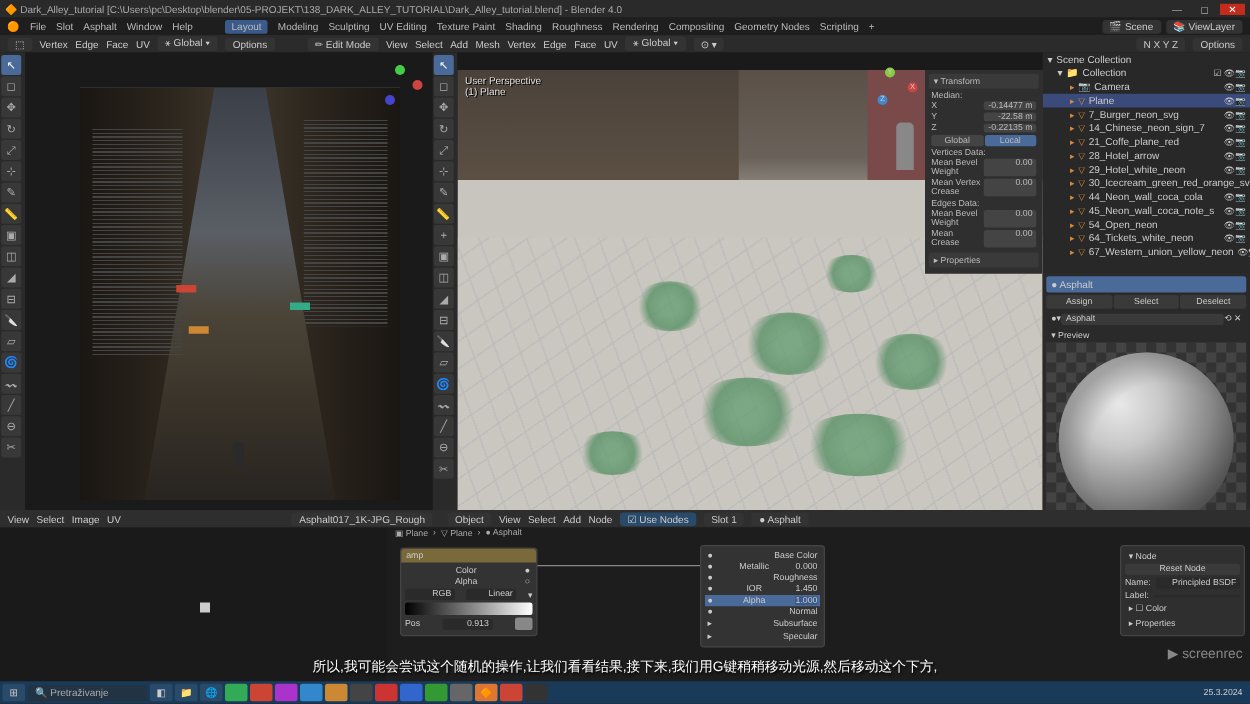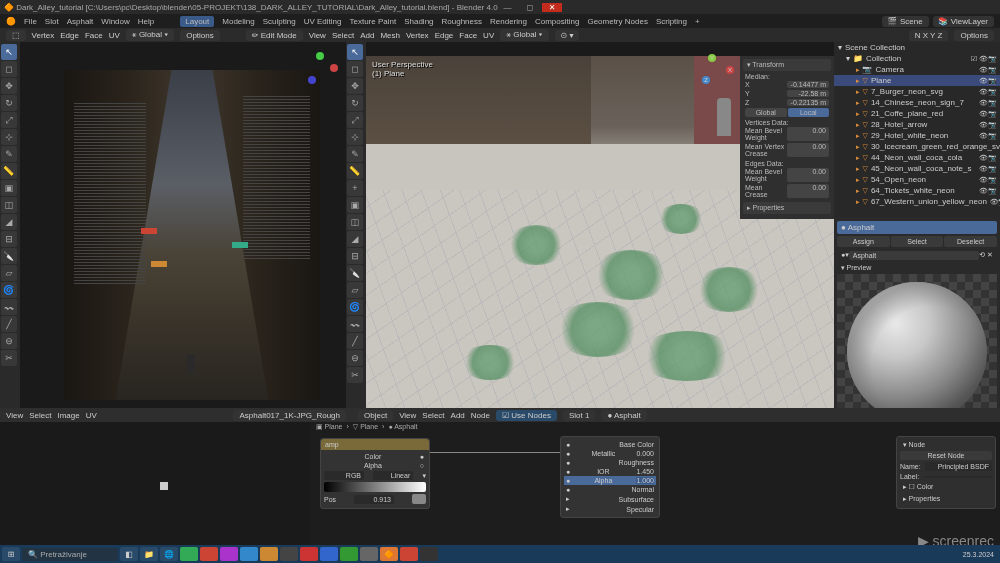--- a/index.html
+++ b/index.html
@@ -1,17 +1,17 @@
 <!DOCTYPE html>
 <html><head>
 <meta charset="utf-8">
 <style>
 * { margin:0; padding:0; box-sizing:border-box; font-family:sans-serif; }
 body { width:1000px; height:563px; background:#1a1a1a; color:#ccc; font-size:9px; overflow:hidden; position:relative; }
-.titlebar { height:14px; background:#2a2a2a; display:flex; align-items:center; padding:0 4px; font-size:8px; color:#aaa; justify-content:flex-start; }
+.titlebar { height:14px; background:#2a2a2a; display:flex; align-items:center; padding:0 4px; font-size:8px; color:#aaa; justify-content:space-between; }
 .titlebar .wincontrols span { display:inline-block; width:20px; text-align:center; }
 .menubar { height:14px; background:#1e1e1e; display:flex; align-items:center; gap:8px; padding:0 6px; font-size:8px; color:#bbb; }
 .menubar .right { margin-left:auto; display:flex; gap:4px; align-items:center; }
 .pill { background:#333; border-radius:3px; padding:1px 6px; font-size:8px; color:#ccc; }
 .pill.blue { background:#2a4a6a; }
 .toolbar2 { height:14px; background:#2b2b2b; display:flex; align-items:center; gap:6px; padding:0 6px; font-size:8px; }
 .main { display:flex; height:366px; }
 .lefttools { width:20px; background:#2a2a2a; display:flex; flex-direction:column; gap:1px; padding:2px 1px; }
 .toolbtn { width:16px; height:16px; background:#383838; border-radius:2px; display:flex; align-items:center; justify-content:center; font-size:9px; color:#aaa; }
 .toolbtn.active { background:#4a6a9a; color:#fff; }
@@ -506,23 +506,24 @@
     </div>
   </div>
 </div>
 
 <div class="statusbar">
   
   
 </div>
 
 <div class="subtitle">
-</div>
-
-<div style="position:absolute;right:6px;bottom:14px;font-size:14px;color:#888">▶ <span>screenrec</span></div>
+  <div class="cn">所以,我可能会尝试这个随机的操作,让我们看看结果,接下来,我们用G键稍稍移动光源,然后移动这个下方,</div>
+</div>
+
+<div style="position:absolute;right:6px;bottom:34px;font-size:11px;color:#888">▶ <span>screenrec</span></div>
 
 <div class="taskbar">
   <div class="tb">⊞</div>
   <div style="background:#234;padding:2px 6px;border-radius:2px;font-size:8px;color:#aaa;width:96px">🔍 <span>Pretraživanje</span></div>
   <div class="tb">◧</div>
   <div class="tb">📁</div>
   <div class="tb">🌐</div>
   <div class="tb" style="background:#3a5"></div>
   <div class="tb" style="background:#c43"></div>
   <div class="tb" style="background:#a3c"></div>

